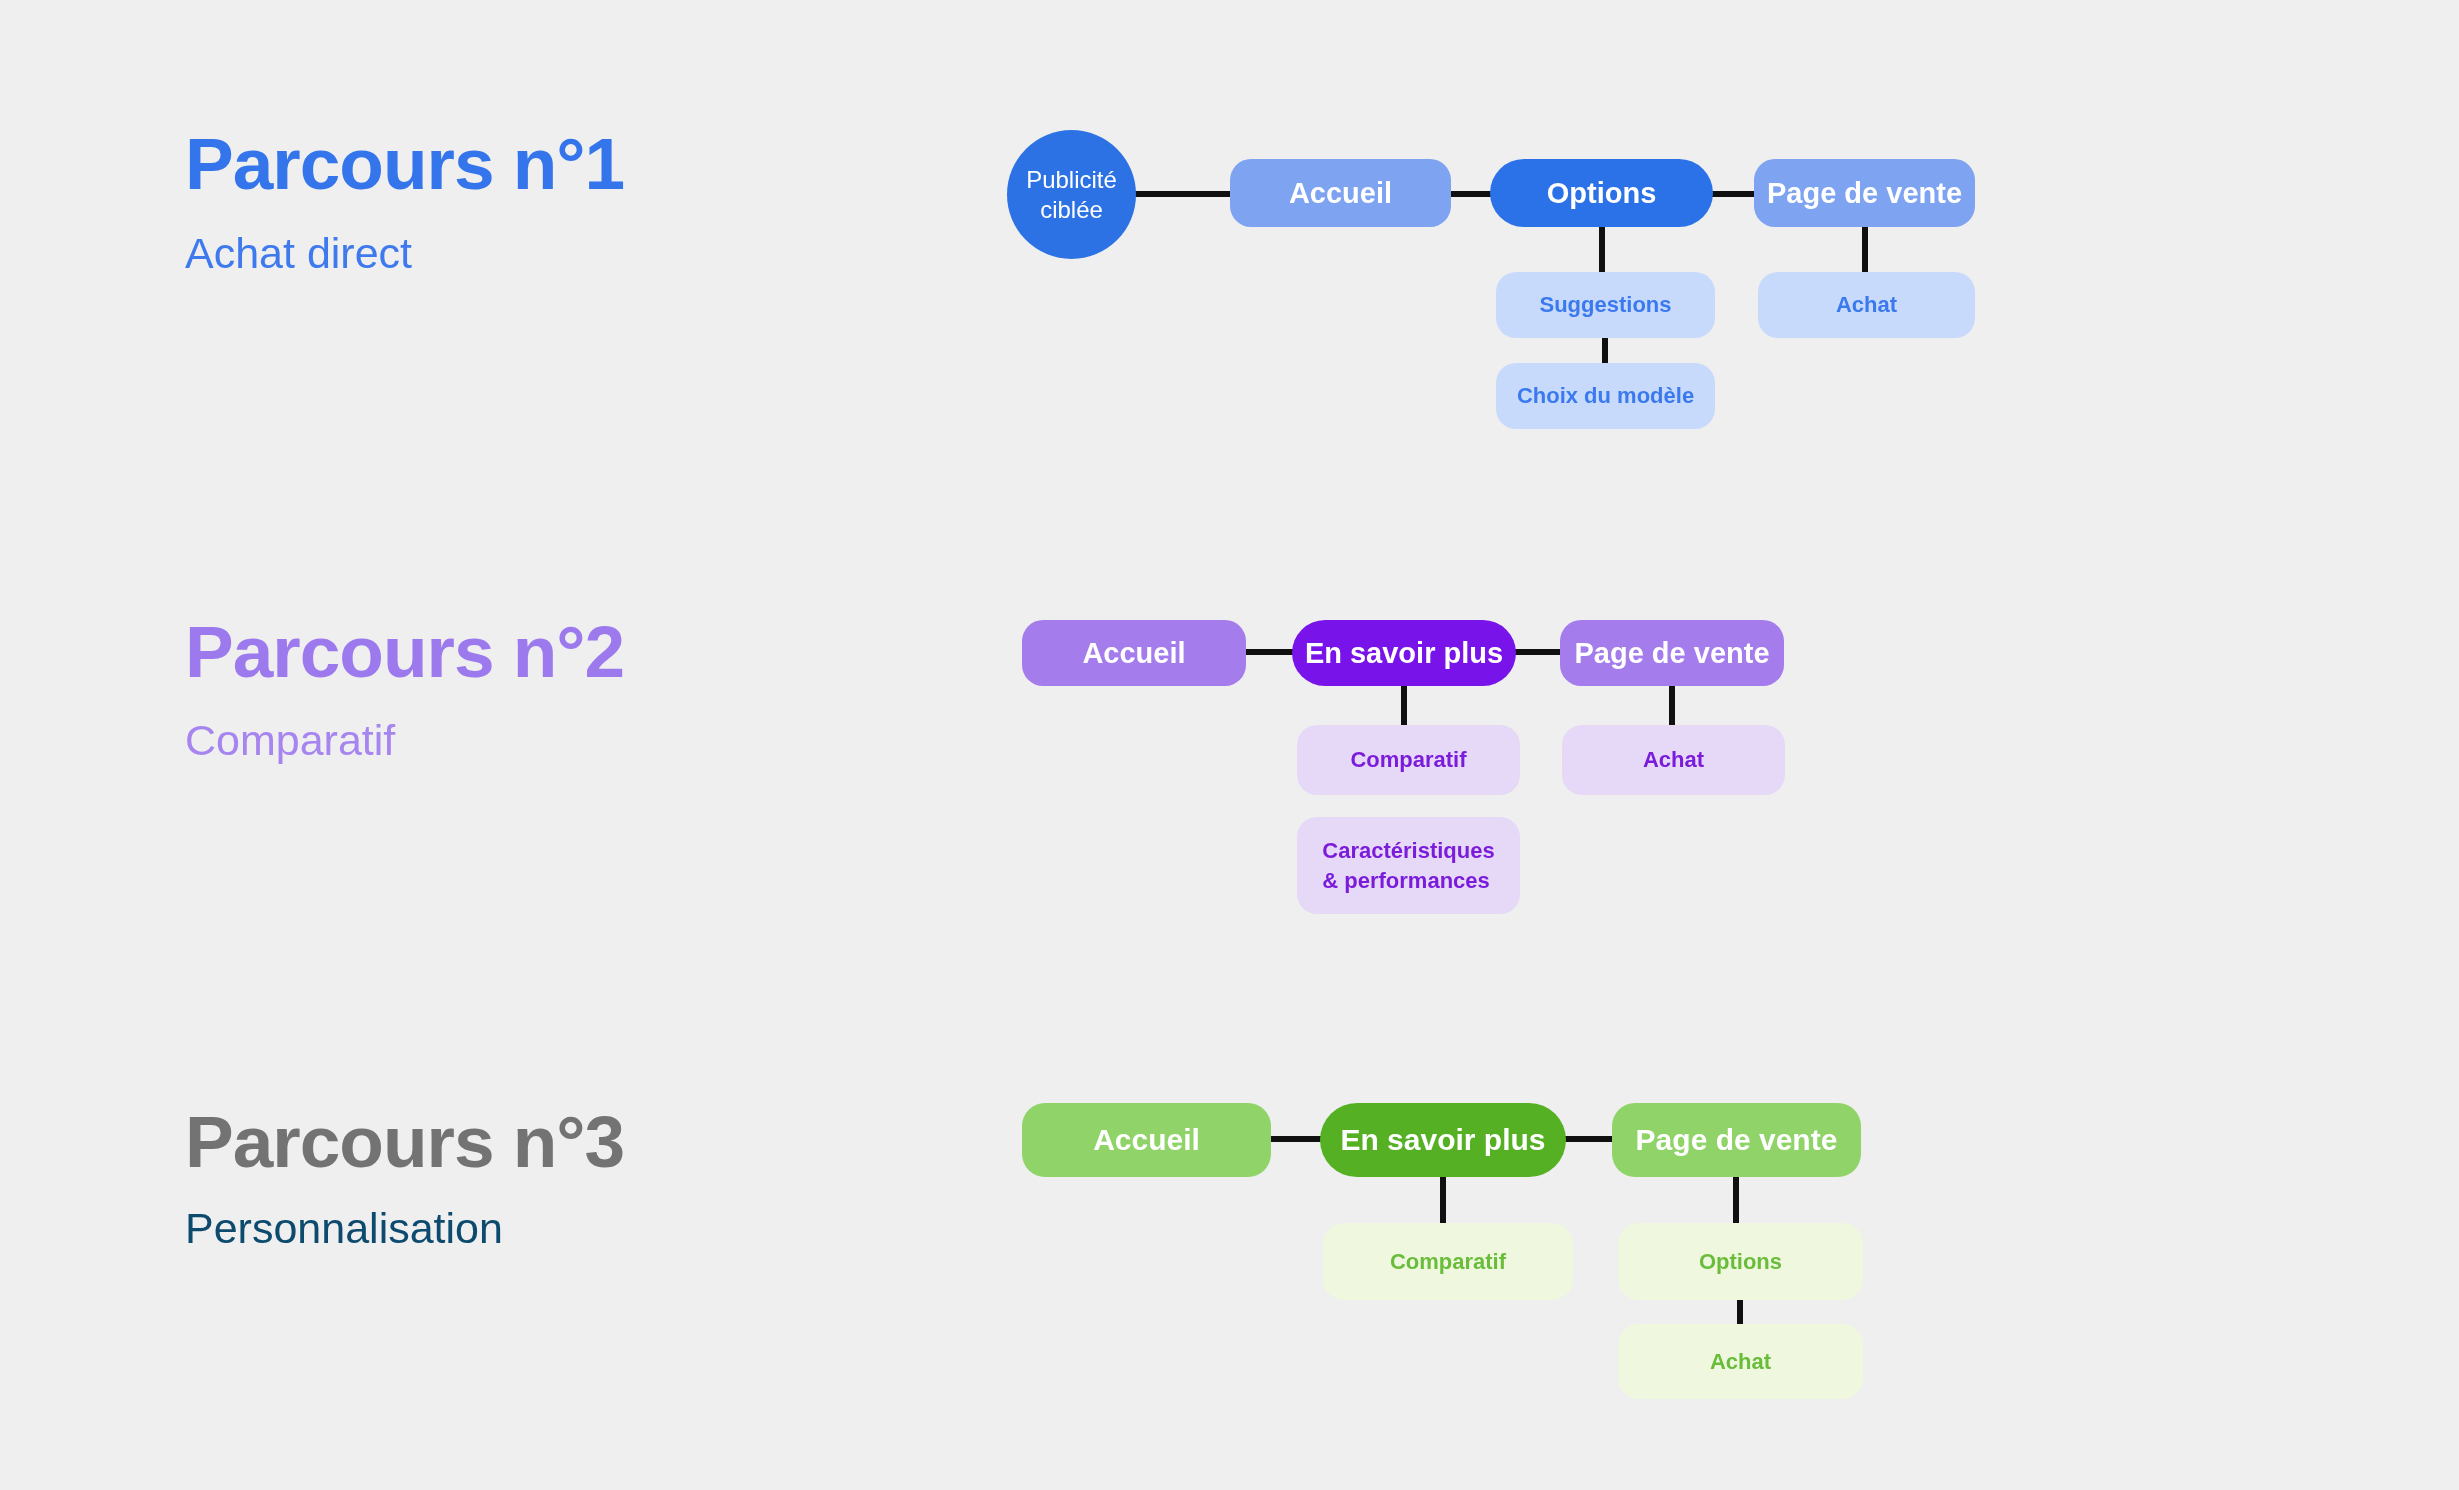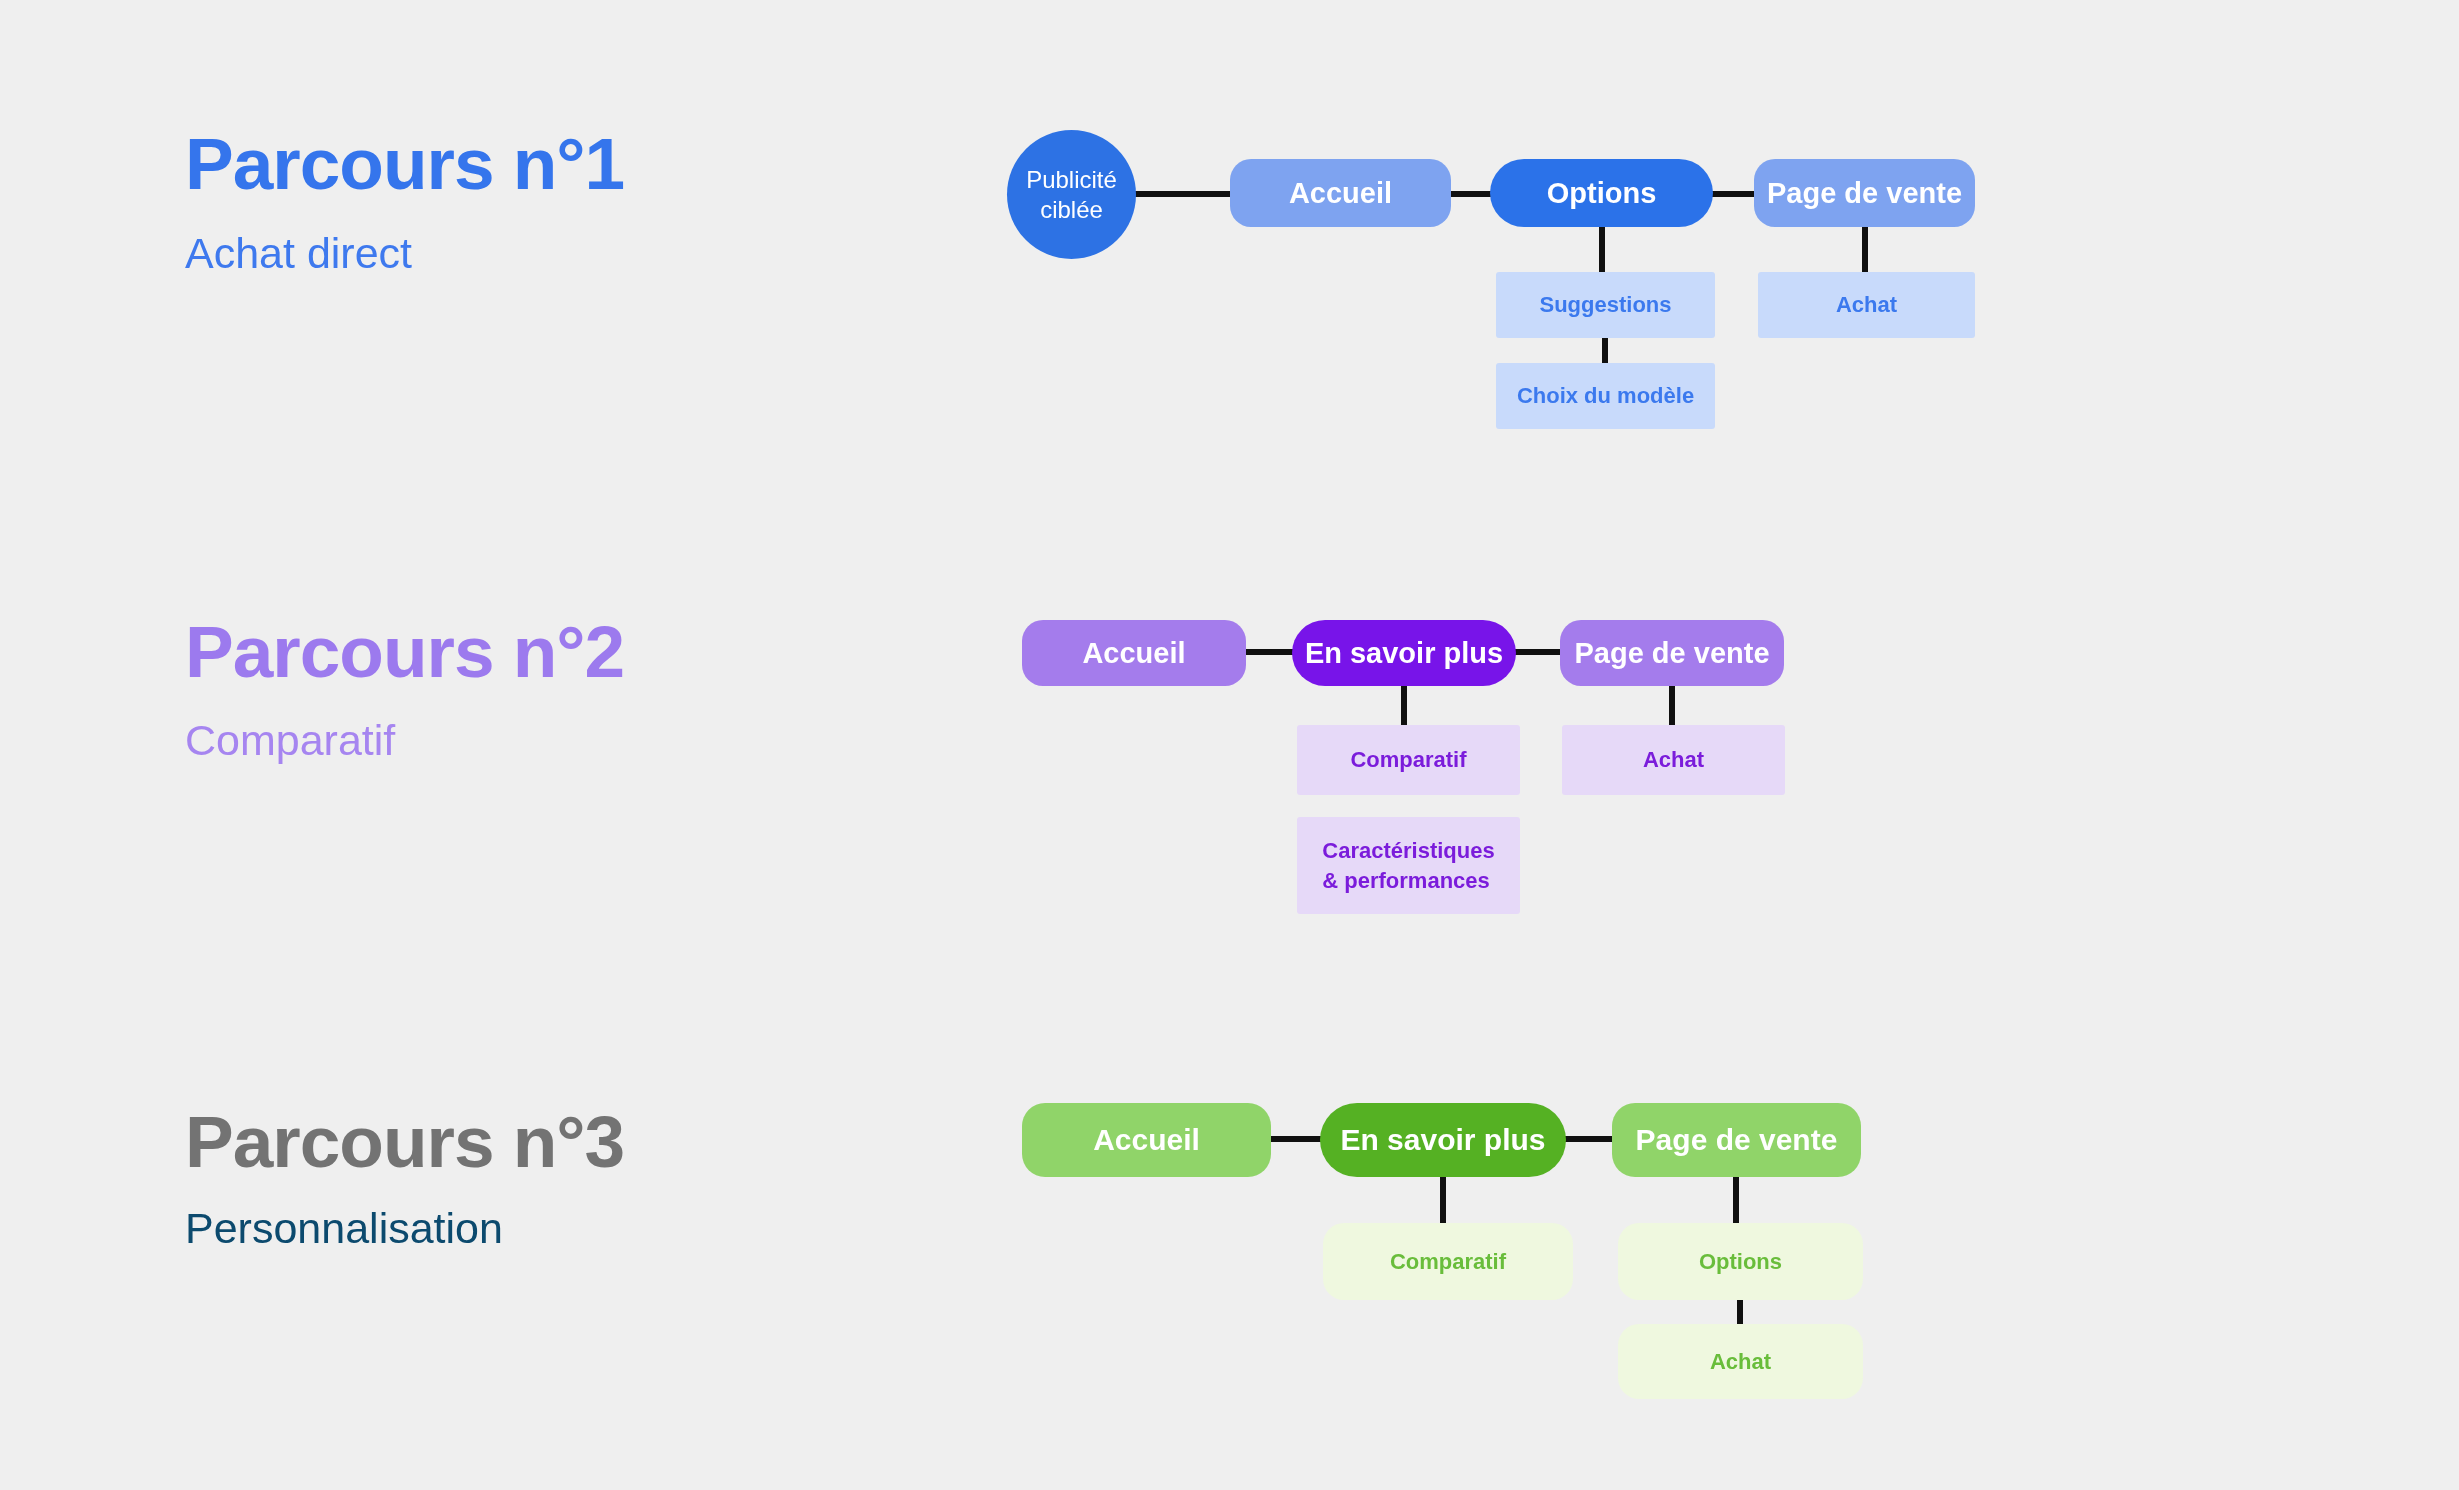--- a/index.html
+++ b/index.html
@@ -24,21 +24,21 @@
 
   .line{position:absolute;background:#101010;z-index:0;}
 
   .node{
     position:absolute;z-index:1;box-sizing:border-box;
     display:flex;align-items:center;justify-content:center;
     font-weight:700;text-align:center;
   }
   .node-main{color:#ffffff;font-size:29px;border-radius:21px;}
   .node-pill{border-radius:35px;}
-  .node-sub{font-size:22px;border-radius:3px;line-height:1.35;}
+  .node-sub{font-size:22px;border-radius:20px;line-height:1.35;}
 
   .start-circle{
     position:absolute;z-index:1;
     left:1007px;top:130px;width:129px;height:129px;border-radius:50%;
     background:#2d72e4;color:#ffffff;
     display:flex;flex-direction:column;align-items:center;justify-content:center;
     font-size:24px;font-weight:400;line-height:1.25;
   }
 
   

